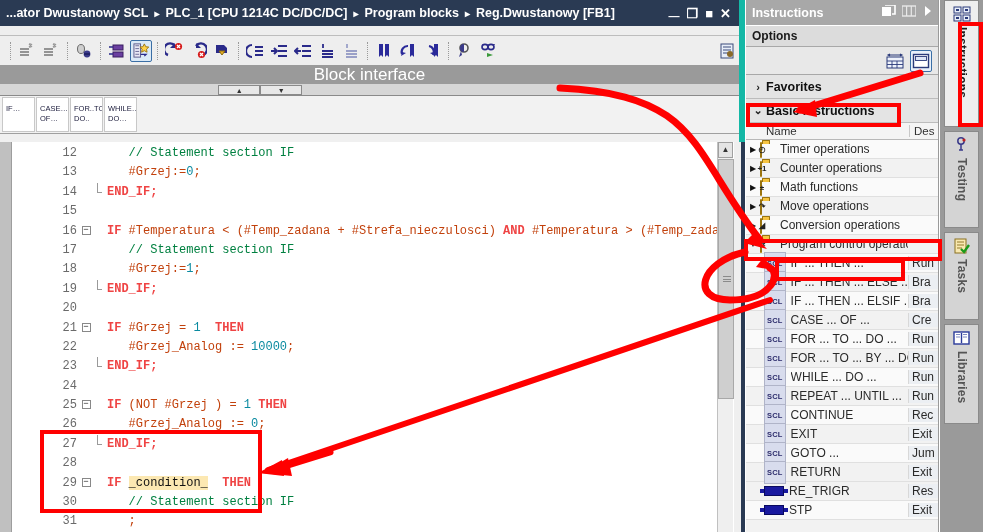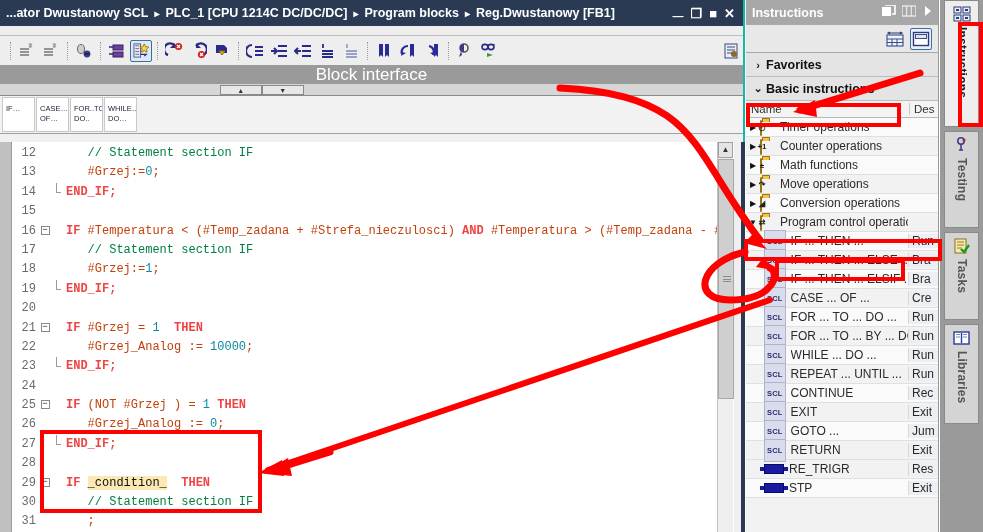--- a/index.html
+++ b/index.html
@@ -9,21 +9,21 @@
     font-size: 12px;
     overflow: hidden;
     background: #ffffff;
   }
   #root { position: relative; width: 983px; height: 532px; }
 
   
   #editor-window {
     position: absolute; left: 0; top: 0; width: 745px; height: 532px;
     background: #f0f0f0;
-    border-right: 2px solid #14b8a6;
+    border-right: 6px solid #14b8a6;
   }
   .titlebar {
     height: 26px; background: #2a3a53; color: #ffffff;
     display: flex; align-items: center; padding: 0 4px 0 6px;
     font-size: 12.5px; font-weight: bold;
     font-family: "Liberation Sans", sans-serif;
     white-space: nowrap; overflow: hidden;
   }
   .crumb { color: #ffffff; }
   .crumb-sep {
@@ -71,21 +71,21 @@
   .fav-item {
     width: 33px; border: 1px solid #c8c8c8; background: #ffffff;
     margin: 1px 1px 1px 0; font-size: 7.5px; color: #1a1a3a;
     padding: 6px 2px 0 3px; line-height: 10px; overflow: hidden;
     font-family: "Liberation Sans", sans-serif;
   }
 
   
   .code-area {
     position: absolute; left: 0; top: 142px; width: 745px; height: 390px;
-    background: #ffffff; display: flex;
+    background: #ffffff; display: flex; gap: 41px;
   }
   .margin-bar { width: 12px; background: #c0c0c0; border-right: 1px solid #9d9d9d; }
   .code-scroll { flex: 1; position: relative; overflow: hidden; }
   .code-lines {
     font-family: "Liberation Mono", monospace;
     font-size: 12px; line-height: 19.4px;
     padding-top: 2px; white-space: pre;
   }
   .ln-row { height: 19.4px; display: flex; align-items: flex-start; white-space: pre; }
   .lnum {
@@ -183,21 +183,21 @@
     height: 24px; background: #e4e4e4;
     border-bottom: 1px solid #bcbcbc;
     display: flex; align-items: center; padding-left: 4px;
     font-size: 12.5px; font-weight: bold; color: #101010;
   }
   .group-row .chev { width: 16px; text-align:center; font-size: 11px; color:#222; }
   .col-head {
     height: 17px; background: #f4f4f4; border-bottom: 1px solid #b8b8b8;
     display: flex; align-items: center; font-size: 11.5px; color: #303030;
   }
-  .col-head .c-name { flex: 1; padding-left: 5px; border-right: 1px solid #c8c8c8;}
+  .col-head .c-name { flex: 1; padding-left: 5px; border-right: 1px solid #c8c8c8; margin-left: 15px;}
   .col-head .c-desc { width: 28px; padding-left: 4px; }
   .ilist { position: relative; }
   .irow {
     height: 19px; display: flex; align-items: center;
     border-bottom: 1px solid #e0e0e0; font-size: 12px; color: #2a2a2a;
     background: #fafafa;
   }
   .irow.alt { background: #f2f2f2; }
   .irow .arrow { width: 14px; text-align:center; font-size: 8px; color:#111; flex:0 0 14px;}
   .irow .folder {
@@ -487,20 +487,21 @@
             </svg>
         </span>
         <span>
           <svg width="12" height="12" viewBox="0 0 12 12">
               <path d="M3 1l6 5-6 5z" fill="#ffffff"></path>
             </svg>
         </span>
       </span>
     </div>
 
+    <div class="pane-options">Options</div>
 
     <div class="pane-toolbar">
       <span class="ptb">
         <svg width="18" height="16" viewBox="0 0 18 16">
           <rect x="1" y="4" width="16" height="11" fill="#eef2fb" stroke="#2a3a7a"></rect>
           <path d="M1 8h16M1 11.5h16M6 8v7M11 8v7" stroke="#2a3a7a" stroke-width=".9"></path>
           <path d="M3 2h12M4 1l-2 1 2 1M14 1l2 1-2 1" stroke="#2a3a7a" stroke-width="1.1" fill="none"></path>
           </svg>
       </span>
       <span class="ptb framed">

